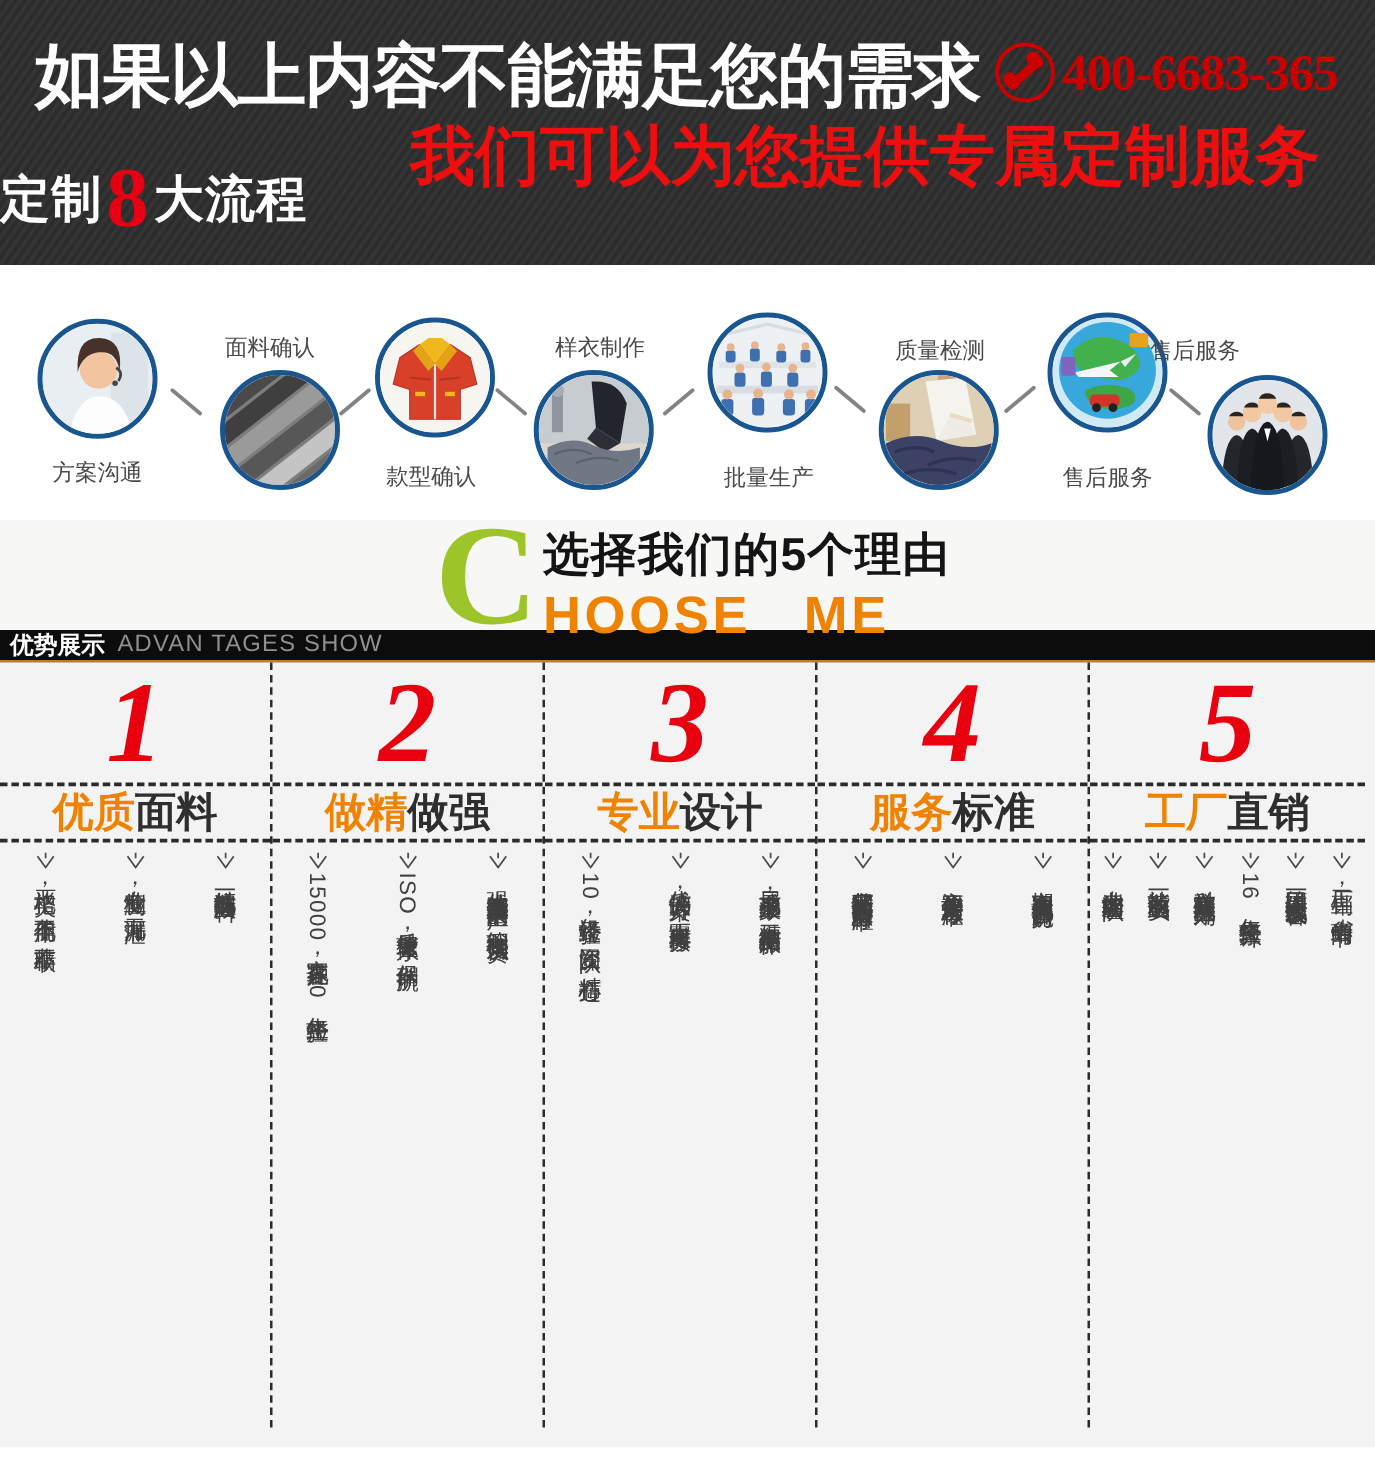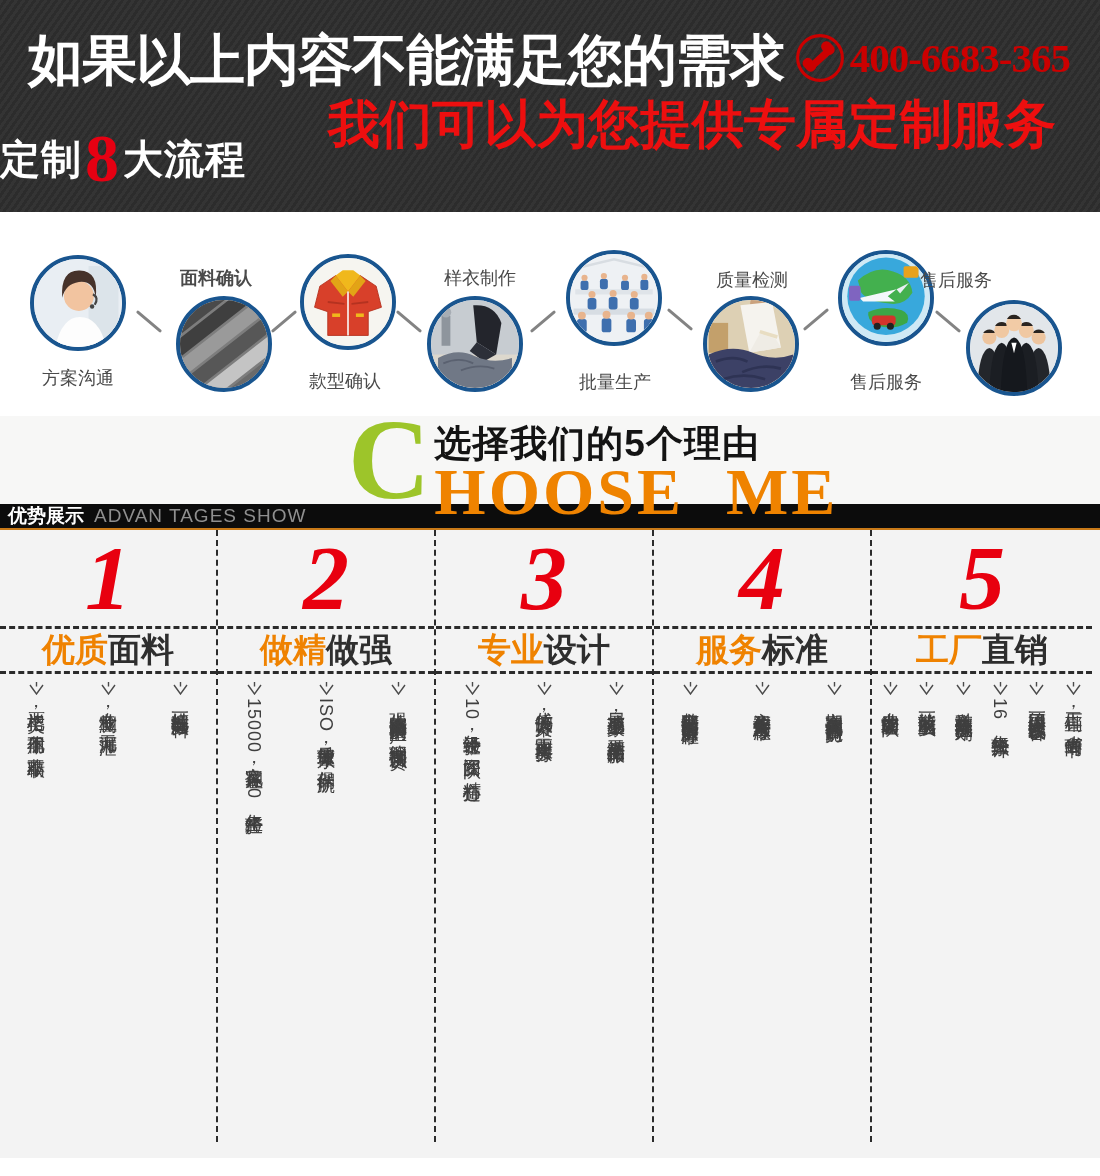--- a/index.html
+++ b/index.html
@@ -34,21 +34,21 @@
   .connector.up{transform:rotate(-40deg);}
 
   
   .choose{position:relative;height:88px;background:#f7f7f6;}
   .choose-wrap{position:absolute;left:348px;top:0;display:flex;}
   .big-c{font-family:"Liberation Serif",serif;font-size:114px;line-height:88px;
     font-weight:bold;color:#9dc52a;}
   .choose-right{display:flex;flex-direction:column;margin-left:4px;}
   .choose-cn{font-size:37px;font-weight:900;color:#141414;letter-spacing:1px;
     margin-top:3px;white-space:nowrap;}
-  .choose-en{font-family:Liberation Serif, serif;font-size:66px;line-height:46px;
+  .choose-en{font-family:Liberation Sans, sans-serif;font-size:42px;line-height:46px;
     font-weight:bold;color:#ef8300;letter-spacing:3px;white-space:nowrap;}
   .choose-en .me{margin-left:42px;}
 
   
   .adv-bar{height:24px;background:#0c0c0c;border-bottom:2px solid #c97a18;
     display:flex;align-items:center;padding-left:8px;gap:10px;}
   .adv-cn{color:#ffffff;font-size:19px;font-weight:bold;}
   .adv-en{color:#8f8f8f;font-size:19px;letter-spacing:1px;}
 
   
@@ -120,21 +120,21 @@
           <g transform="rotate(-38 50 50)">
             <rect x="-30" y="-6" width="160" height="17" rx="8" fill="#4a4a4a"></rect>
             <rect x="-30" y="14" width="160" height="17" rx="8" fill="#3f3f3f"></rect>
             <rect x="-30" y="34" width="160" height="17" rx="8" fill="#9a9a9a"></rect>
             <rect x="-30" y="54" width="160" height="17" rx="8" fill="#575757"></rect>
             <rect x="-30" y="74" width="160" height="17" rx="8" fill="#c4c4c4"></rect>
             <rect x="-30" y="94" width="160" height="17" rx="8" fill="#6a6a6a"></rect>
           </g>
         </svg>
     </div>
-    <div class="step-label" style="left:216px;top:54px;font-weight:bold;">面料确认</div>
+    <div class="step-label" style="left:216px;top:54px;">面料确认</div>
 
     <div class="connector up" style="left:268px;top:108px;"></div>
 
     <div class="step" style="left:300px;top:42px;">
       <svg viewBox="0 0 100 100">
           <rect width="100" height="100" fill="#f6f5f0"></rect>
           <path d="M36 20 L18 32 L12 56 L27 61 L27 88 L73 88 L73 61 L88 56 L82 32 L64 20 Z" fill="#d8402a" stroke="#b53220" stroke-width="1"></path>
           <path d="M36 20 L50 38 L44 44 L30 26 Z" fill="#e2a416"></path>
           <path d="M64 20 L50 38 L56 44 L70 26 Z" fill="#e2a416"></path>
           <path d="M36 20 L50 38 L64 20 L56 14 L44 14 Z" fill="#f0b81c"></path>

